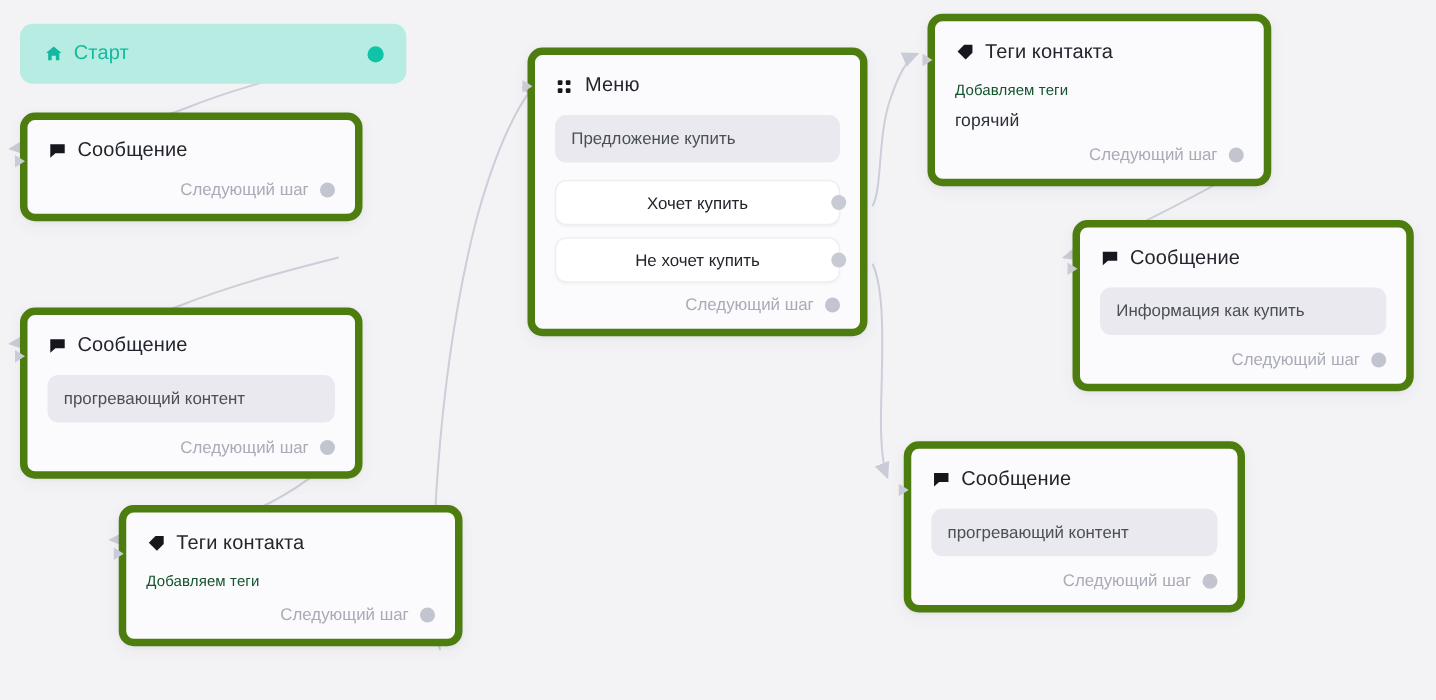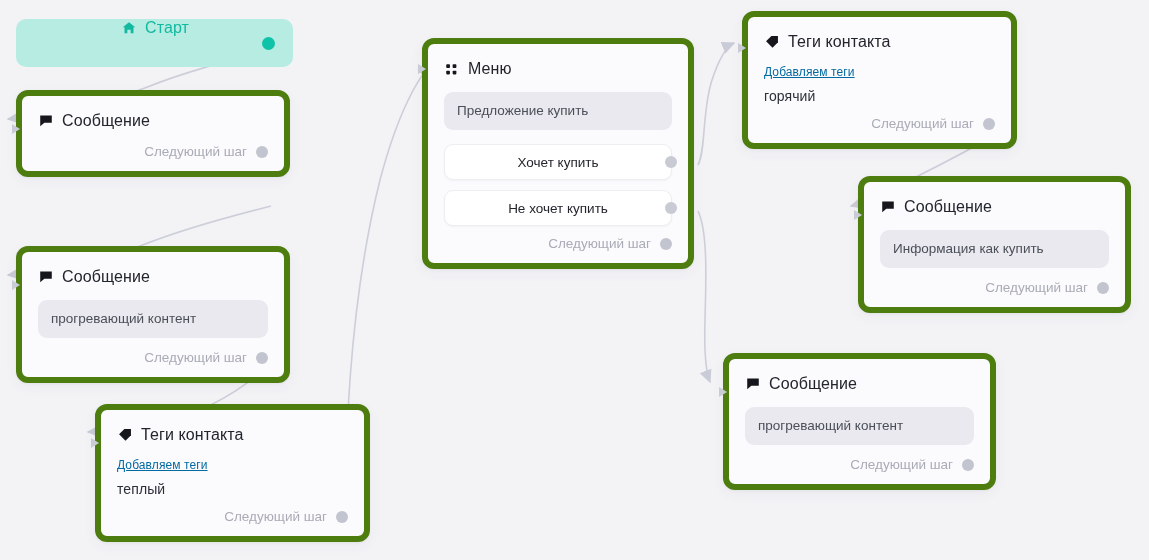--- a/index.html
+++ b/index.html
@@ -98,24 +98,23 @@
   .bubble {
     background: #e9e9ef;
     border-radius: 9px;
     padding: 11px 13px;
     font-size: 13.5px;
     color: #4b4f58;
     line-height: 1.2;
   }
   .sub-label {
     font-size: 12px;
-    color: #0369a1;
+    color: #14532d;
     margin-bottom: 9px;
     letter-spacing: .1px;
-    text-decoration: underline;
   }
   .tag-value {
     font-size: 14px;
     color: #2b2f38;
     letter-spacing: .1px;
   }
   .next-row {
     display: flex;
     align-items: center;
     justify-content: flex-end;
@@ -158,21 +157,21 @@
     left: -10px;
     top: 28px;
     width: 0;
     height: 0;
     border-top: 5px solid transparent;
     border-bottom: 5px solid transparent;
     border-left: 8px solid #c9cbd6;
   }
 
   
-  #node-start        { left: 16px;  top: 19px;  width: 277px; flex-direction: column; }
+  #node-start        { left: 16px;  top: 19px;  width: 309px; }
   #node-msg-start    { left: 16px;  top: 90px;  width: 274px; }
   #node-msg-warm     { left: 16px;  top: 246px; width: 274px; }
   #node-tag-warm     { left: 95px;  top: 404px; width: 275px; }
   #node-menu         { left: 422px; top: 38px;  width: 272px; }
   #node-tag-hot      { left: 742px; top: 11px;  width: 275px; }
   #node-msg-howbuy   { left: 858px; top: 176px; width: 273px; }
   #node-msg-warm2    { left: 723px; top: 353px; width: 273px; }
 
   #node-menu .in-arrow     { top: 20px; }
   #node-tag-hot .in-arrow  { top: 26px; }
@@ -248,21 +247,20 @@
     <span class="in-arrow"></span>
     <div class="card-header">
       <span class="glyph">
         <svg viewBox="0 0 16 16" width="14" height="14" fill="#15171c">
             <path d="M1.2 7.1 7.3 1h7.5v7.3L8.6 14.5z"></path>
           </svg>
       </span>
       <span>Теги контакта</span>
     </div>
     <div class="sub-label">Добавляем теги</div>
-    <div class="tag-value">теплый</div>
     <div class="next-row">
       <span>Следующий шаг</span>
       <span class="port"></span>
     </div>
   </div>
 
   <div class="node card" id="node-menu">
     <span class="in-arrow"></span>
     <div class="card-header">
       <span class="glyph">

